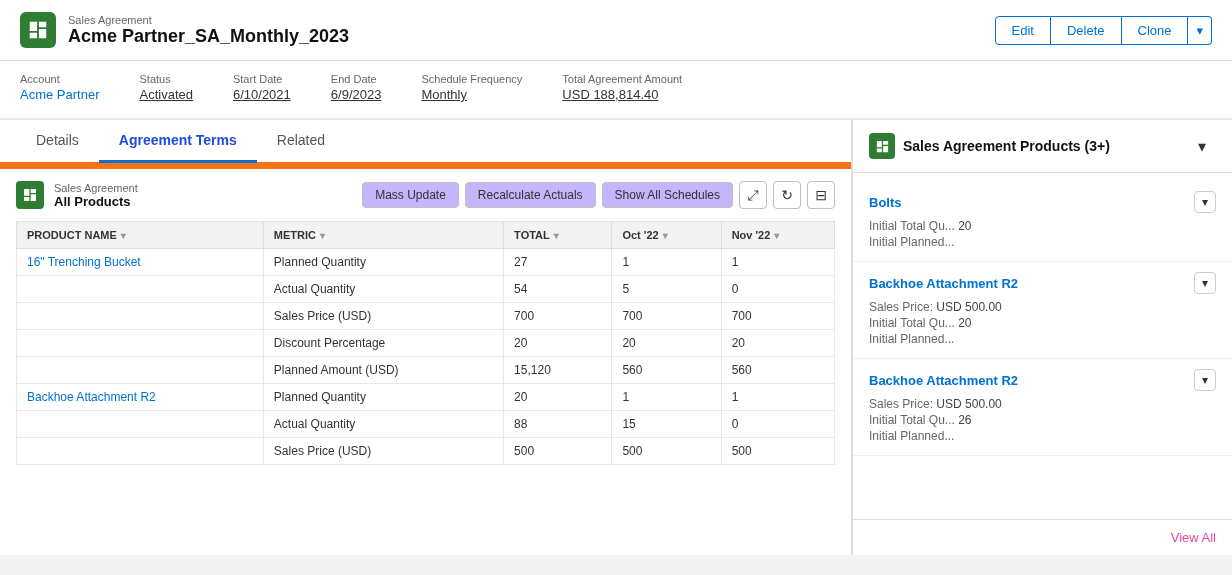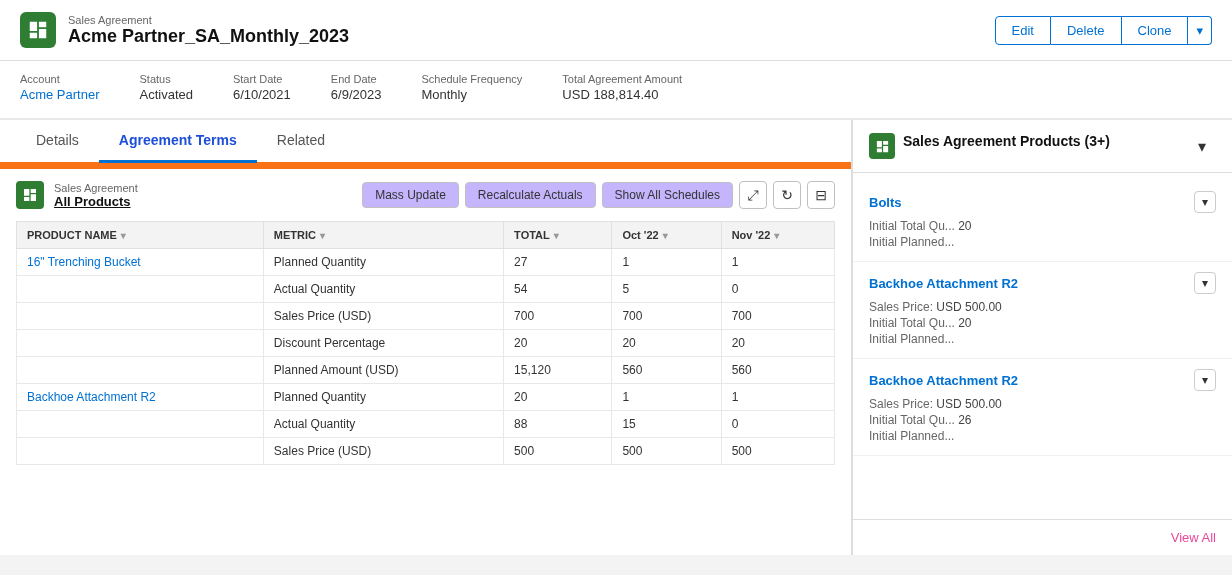--- a/index.html
+++ b/index.html
@@ -16,21 +16,21 @@
     .header-actions { display: flex; gap: 0; }
     .btn { padding: 6px 16px; border: 1px solid #0070d2; background: #fff; color: #0070d2; font-size: 13px; cursor: pointer; font-weight: 500; }
     .btn:first-child { border-radius: 4px 0 0 4px; }
     .btn:not(:first-child):not(:last-child) { border-left: none; }
     .btn-dropdown { border-left: none; border-radius: 0 4px 4px 0; padding: 6px 8px; }
 
     
     .meta-row { background: #fff; padding: 12px 20px 16px; border-bottom: 2px solid #e8e8e8; display: flex; gap: 40px; align-items: flex-start; }
     .meta-item { display: flex; flex-direction: column; gap: 2px; }
     .meta-label { font-size: 11px; color: #666; }
-    .meta-value { font-size: 13px; color: #333; font-weight: 400; }
+    .meta-value { font-size: 13px; color: #333; font-weight: 400; text-decoration: underline; }
     .meta-link { color: #0070d2; text-decoration: none; font-size: 13px; }
 
     
     .main-layout { display: flex; height: calc(575px - 140px); overflow: hidden; }
 
     
     .left-panel { flex: 1; background: #fff; border-right: 1px solid #ddd; display: flex; flex-direction: column; overflow: hidden; }
 
     
     .tabs { display: flex; border-bottom: 7px solid #f97316; padding: 0 16px; background: #fff; }
@@ -40,37 +40,37 @@
     
     .tab-content { flex: 1; overflow-y: auto; padding: 12px 16px; }
 
     
     .section-header { display: flex; align-items: center; justify-content: space-between; margin-bottom: 12px; }
     .section-header-left { display: flex; align-items: center; gap: 10px; }
     .section-icon { width: 28px; height: 28px; background: #2e7d32; border-radius: 4px; display: flex; align-items: center; justify-content: center; }
     .section-icon svg { width: 16px; height: 16px; fill: #fff; }
     .section-title-group { display: flex; flex-direction: column; }
     .section-super { font-size: 11px; color: #666; }
-    .section-title { font-size: 13px; font-weight: 600; color: #111; text-decoration: underline; }
+    .section-title { font-size: 13px; font-weight: 600; color: #111; }
     .section-actions { display: flex; gap: 6px; align-items: center; }
     .action-btn { padding: 5px 12px; border: 1px solid #c0c0c0; background: #c4b5fd; border-radius: 4px; font-size: 12px; color: #333; cursor: pointer; }
     .icon-btn { width: 28px; height: 28px; border: 1px solid #c0c0c0; background: #fff; border-radius: 4px; display: flex; align-items: center; justify-content: center; cursor: pointer; font-size: 14px; }
 
     
     .data-table { width: 100%; border-collapse: collapse; font-size: 12px; padding-left: 33px; }
     .data-table th { background: #f3f3f3; border: 1px solid #e0e0e0; padding: 7px 10px; text-align: left; font-weight: 600; color: #333; font-size: 11px; white-space: nowrap; }
     .data-table th .col-header { display: flex; align-items: center; gap: 4px; }
     .data-table td { border: 1px solid #e8e8e8; padding: 6px 10px; color: #333; }
     .product-link { color: #0070d2; text-decoration: none; font-weight: 500; }
     .sort-icon { color: #999; font-size: 10px; }
 
     
     .right-panel { width: 380px; background: #fff; display: flex; flex-direction: column; overflow: hidden; border-left: 1px solid #ddd; }
     .right-panel-header { display: flex; align-items: center; justify-content: space-between; padding: 12px 16px; border-bottom: 1px solid #ddd; background: #fff; }
-    .right-panel-title { display: flex; align-items: flex-start; gap: 8px; }
+    .right-panel-title { display: flex; align-items: center; gap: 8px; }
     .right-panel-icon { width: 26px; height: 26px; background: #2e7d32; border-radius: 4px; display: flex; align-items: center; justify-content: center; }
     .right-panel-icon svg { width: 15px; height: 15px; fill: #fff; }
     .right-panel-title-text { font-size: 14px; font-weight: 600; color: #111; }
     .right-panel-content { flex: 1; overflow-y: auto; padding: 8px 0; }
     .product-card { padding: 10px 16px; border-bottom: 1px solid #f0f0f0; }
     .product-card-header { display: flex; align-items: center; justify-content: space-between; margin-bottom: 6px; }
     .product-card-name { color: #0070d2; font-weight: 600; font-size: 13px; text-decoration: none; }
     .product-card-detail { font-size: 12px; color: #444; margin-bottom: 2px; }
     .product-card-detail span { color: #666; }
     .right-panel-footer { padding: 10px 16px; border-top: 1px solid #ddd; text-align: right; }

